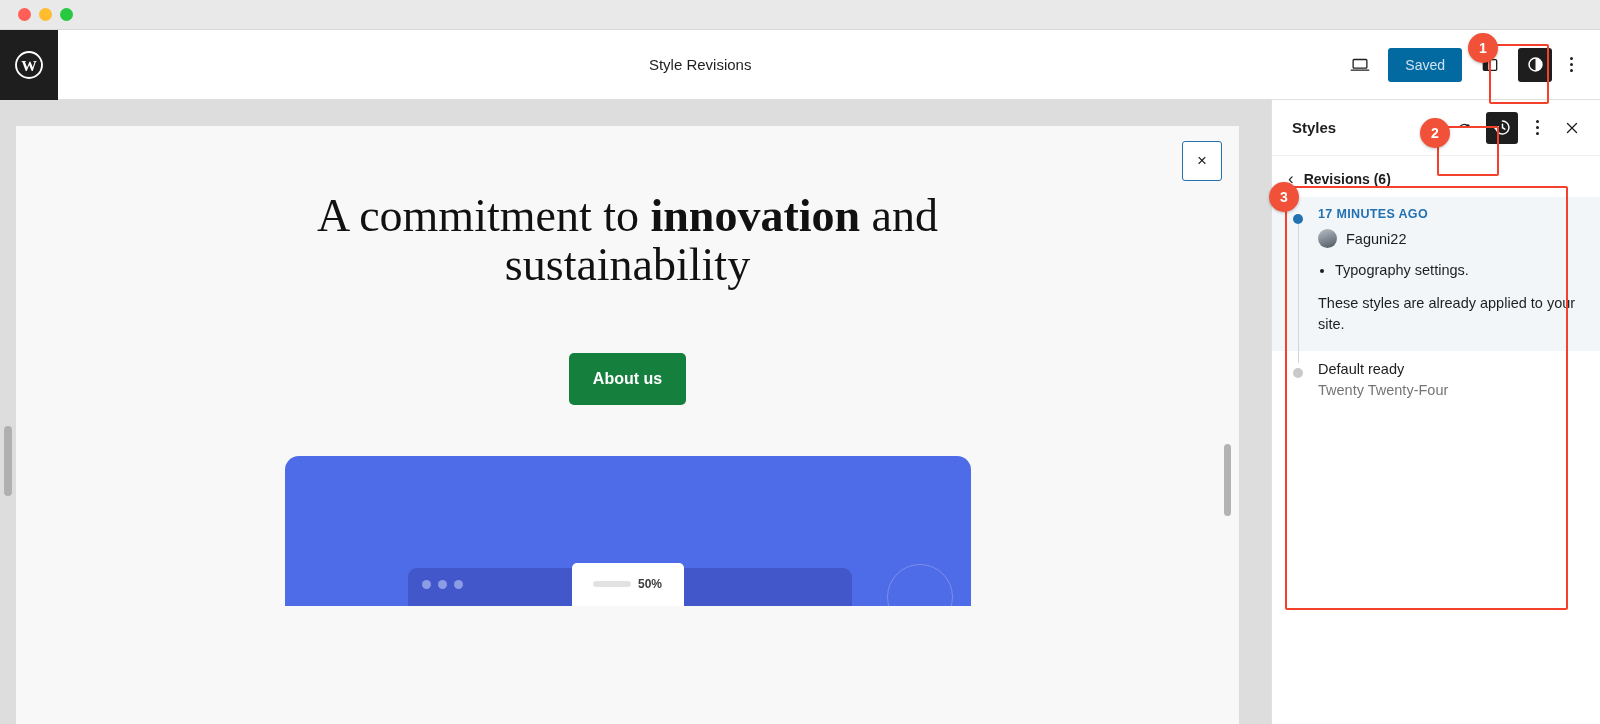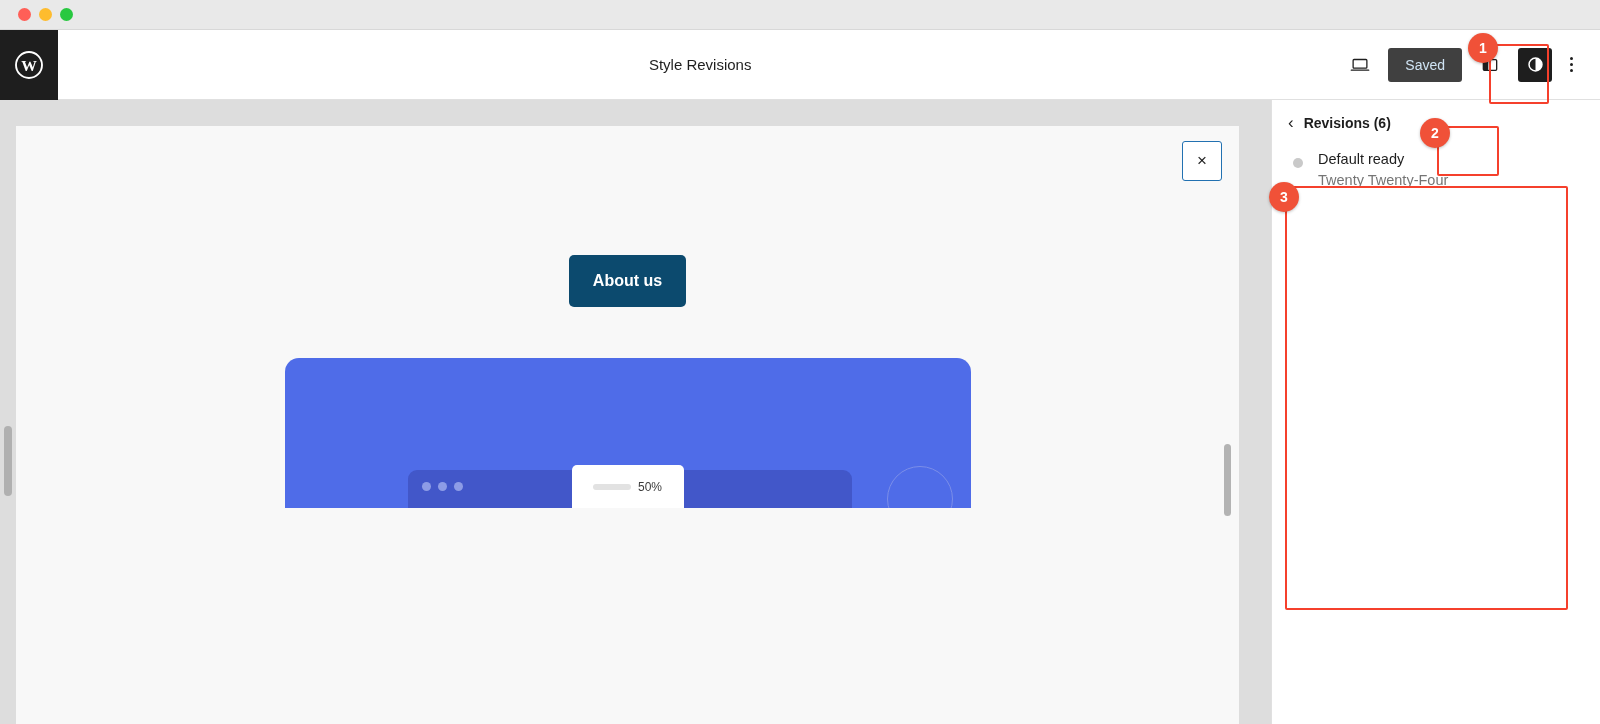--- a/index.html
+++ b/index.html
@@ -47,21 +47,21 @@
   .topbar-right {
     display: flex; align-items: center; gap: 4px;
     padding-right: 14px;
   }
   .tb-icon {
     width: 36px; height: 36px;
     display: flex; align-items: center; justify-content: center;
     border-radius: 3px; color: #1e1e1e;
   }
   .saved-btn {
-    background: #404040; color: #cfe3f3;
+    background: #0369a1; color: #cfe3f3;
     font-size: 14px; border: none;
     padding: 9px 17px; border-radius: 3px;
     margin: 0 6px; cursor: default;
   }
   .styles-toggle {
     width: 34px; height: 34px; border-radius: 3px;
     background: #1e1e1e; color: #fff;
     display: flex; align-items: center; justify-content: center;
     margin-left: 6px;
   }
@@ -102,21 +102,21 @@
   }
   .site-h1 b { font-weight: 700; }
   .site-p {
     margin: 74px auto 0;
     max-width: 700px;
     font-size: 19px; line-height: 1.52; color: #1c1c1c;
   }
   .about-btn {
     margin-top: 63px;
     display: inline-block;
-    background: #0c4a6e; color: #fff;
+    background: #15803d; color: #fff;
     font-size: 16px; font-weight: 700;
     padding: 17px 24px; border: none; border-radius: 5px;
   }
   .media-block {
     margin: 51px auto 0;
     width: 686px; height: 150px;
     background: #4f6ce8;
     border-radius: 14px 14px 0 0;
     position: relative; overflow: hidden;
   }
@@ -129,21 +129,21 @@
   .mock-dots { position: absolute; top: 12px; left: 14px; display: flex; gap: 7px; }
   .mock-dots i { width: 9px; height: 9px; border-radius: 50%; background: #8d9ce6; display: block; }
   .mock-card {
     position: absolute; bottom: 0; left: 50%;
     transform: translateX(-50%);
     width: 112px; height: 43px;
     background: #fff; border-radius: 5px 5px 0 0;
     display: flex; align-items: center; justify-content: center; gap: 7px;
   }
   .mock-card .ph { width: 38px; height: 6px; background: #e2e2e2; border-radius: 3px; }
-  .mock-card .pct { font-size: 12px; font-weight: 400; color: #3c3c3c; }
+  .mock-card .pct { font-size: 12px; font-weight: 700; color: #3c3c3c; }
   .globe-arc {
     position: absolute; right: 18px; bottom: -24px;
     width: 66px; height: 66px; border-radius: 50%;
     border: 1.5px solid #7b8ee8;
   }
   .canvas-scrollbar {
     position: absolute; top: 318px; right: 8px;
     width: 7px; height: 72px; border-radius: 4px;
     background: #b3b3b3;
   }
@@ -298,20 +298,21 @@
 
   <div class="canvas-wrap">
 
     <div class="left-handle"></div>
 
     <div class="canvas-frame">
 
       <div class="close-x">×</div>
 
       <div class="site-content">
+        <h1 class="site-h1"><span>A commitment to </span><b>innovation</b><span> and sustainability</span></h1>
 
 
         <button class="about-btn">About us</button>
 
         <div class="media-block">
           <div class="mock-bar">
             <div class="mock-dots">
               <i></i>
               <i></i>
               <i></i>
@@ -324,31 +325,78 @@
           <div class="globe-arc"></div>
         </div>
       </div>
 
       <div class="canvas-scrollbar"></div>
     </div>
   </div>
 
   <div class="sidebar">
 
+    <div class="sb-header">
+      <span class="sb-title">Styles</span>
+
+      <div class="sb-ico">
+        <svg width="20" height="20" viewBox="0 0 24 24">
+          <path d="M4.5 10.5c2.8-3 6-3.4 8.6-1.6" fill="none" stroke="#1e1e1e" stroke-width="1.6" stroke-linecap="round"></path>
+          <circle cx="14.4" cy="9.6" r="2.1" fill="#1e1e1e"></circle>
+        </svg>
+      </div>
+
+      <div class="sb-ico active">
+        <svg width="21" height="21" viewBox="0 0 24 24">
+          <path d="M12 4.6a7.4 7.4 0 1 1-7.1 9.5" fill="none" stroke="#ffffff" stroke-width="1.7" stroke-linecap="round"></path>
+          <path d="M7.2 11.2 4.7 13.9 2.3 11.4" fill="none" stroke="#ffffff" stroke-width="1.7" stroke-linecap="round" stroke-linejoin="round"></path>
+          <path d="M12 8.2v4.1l2.7 1.6" fill="none" stroke="#ffffff" stroke-width="1.7" stroke-linecap="round"></path>
+        </svg>
+      </div>
+
+      <div class="kebab">
+        <i></i>
+        <i></i>
+        <i></i>
+      </div>
+
+      <div class="sb-ico">
+        <svg width="18" height="18" viewBox="0 0 24 24">
+          <path d="M6 6l12 12M18 6 6 18" stroke="#1e1e1e" stroke-width="1.7" stroke-linecap="round"></path>
+        </svg>
+      </div>
+    </div>
 
     <div class="rev-panel">
 
       <div class="rev-head">
         <span class="rev-back">‹</span>
         <span class="rev-head-title">Revisions (6)</span>
       </div>
 
 
       <div class="rev-list">
 
+        <div class="rev-item selected">
+          <span class="rev-dot"></span>
+          <span class="rev-line"></span>
+
+          <div class="rev-time">17 MINUTES AGO</div>
+
+          <div class="rev-author">
+            <span class="avatar"></span>
+            <span>Faguni22</span>
+          </div>
+
+          <ul class="rev-changes">
+            <li>Typography settings.</li>
+          </ul>
+
+          <div class="rev-note">These styles are already applied to your site.</div>
+        </div>
 
         <div class="rev-item muted">
           <span class="rev-dot"></span>
           <div class="rev-default-title">Default ready</div>
           <div class="rev-default-sub">Twenty Twenty-Four</div>
         </div>
 
       </div>
     </div>
   </div>

